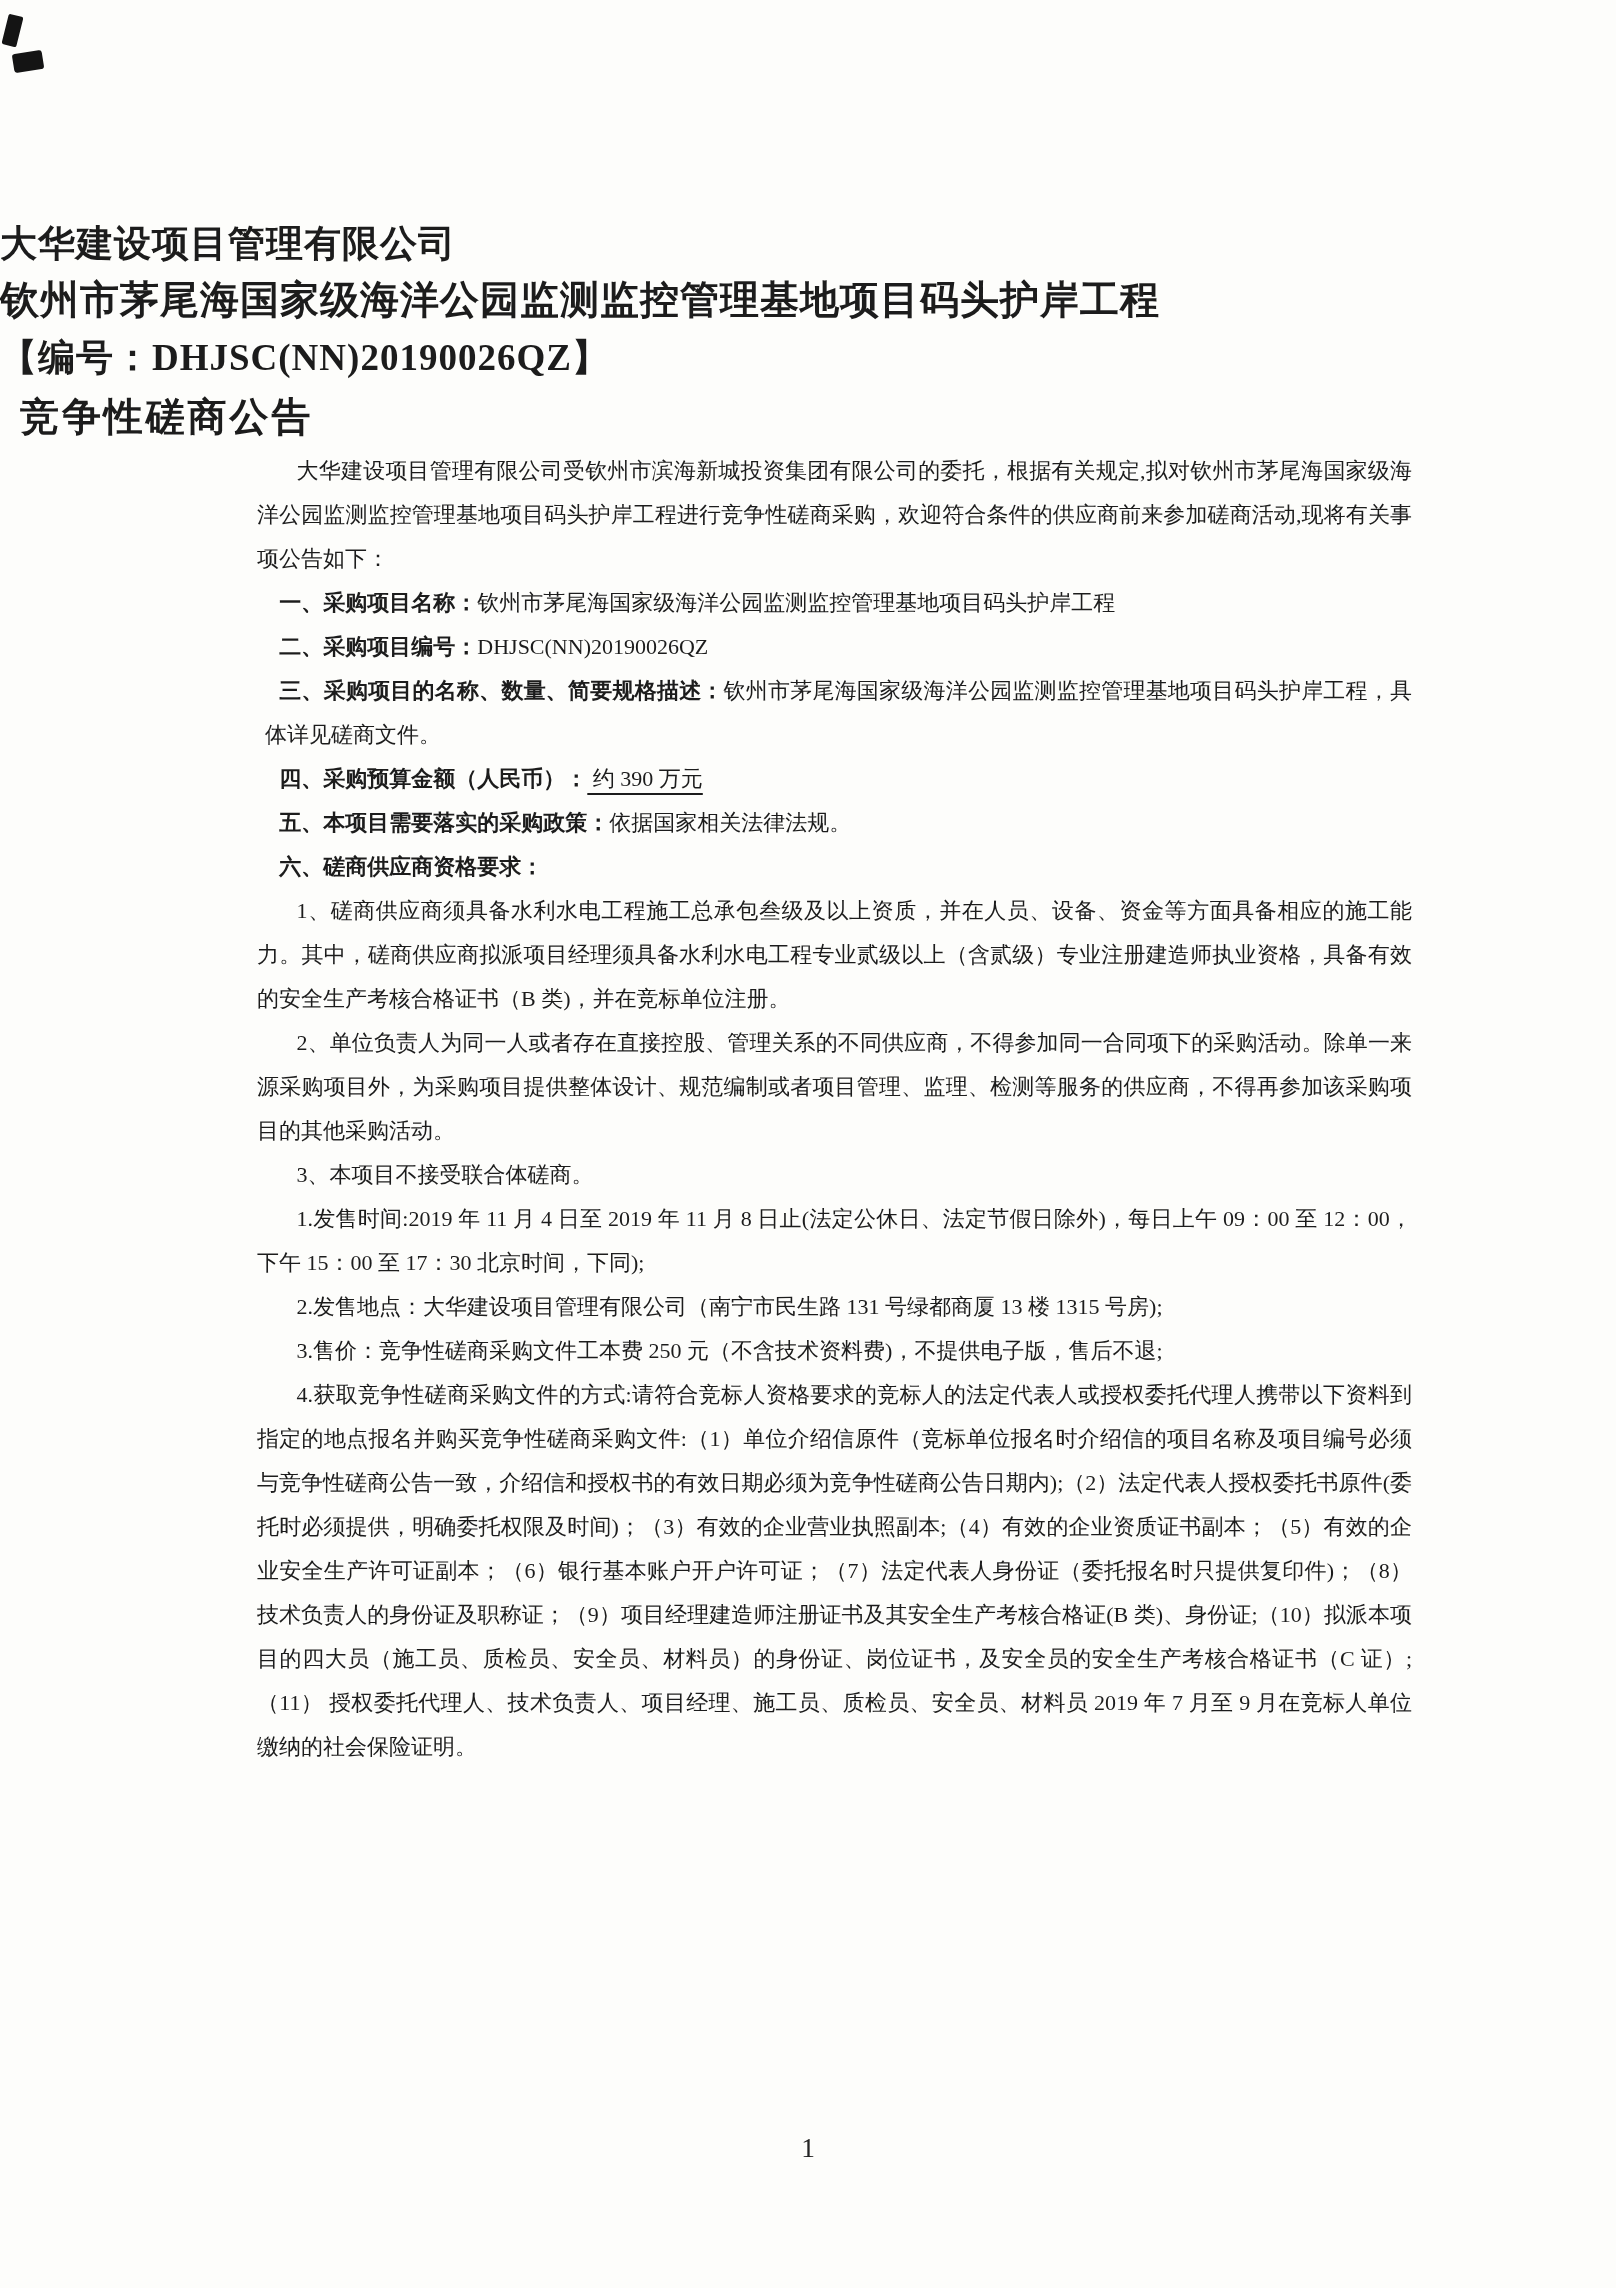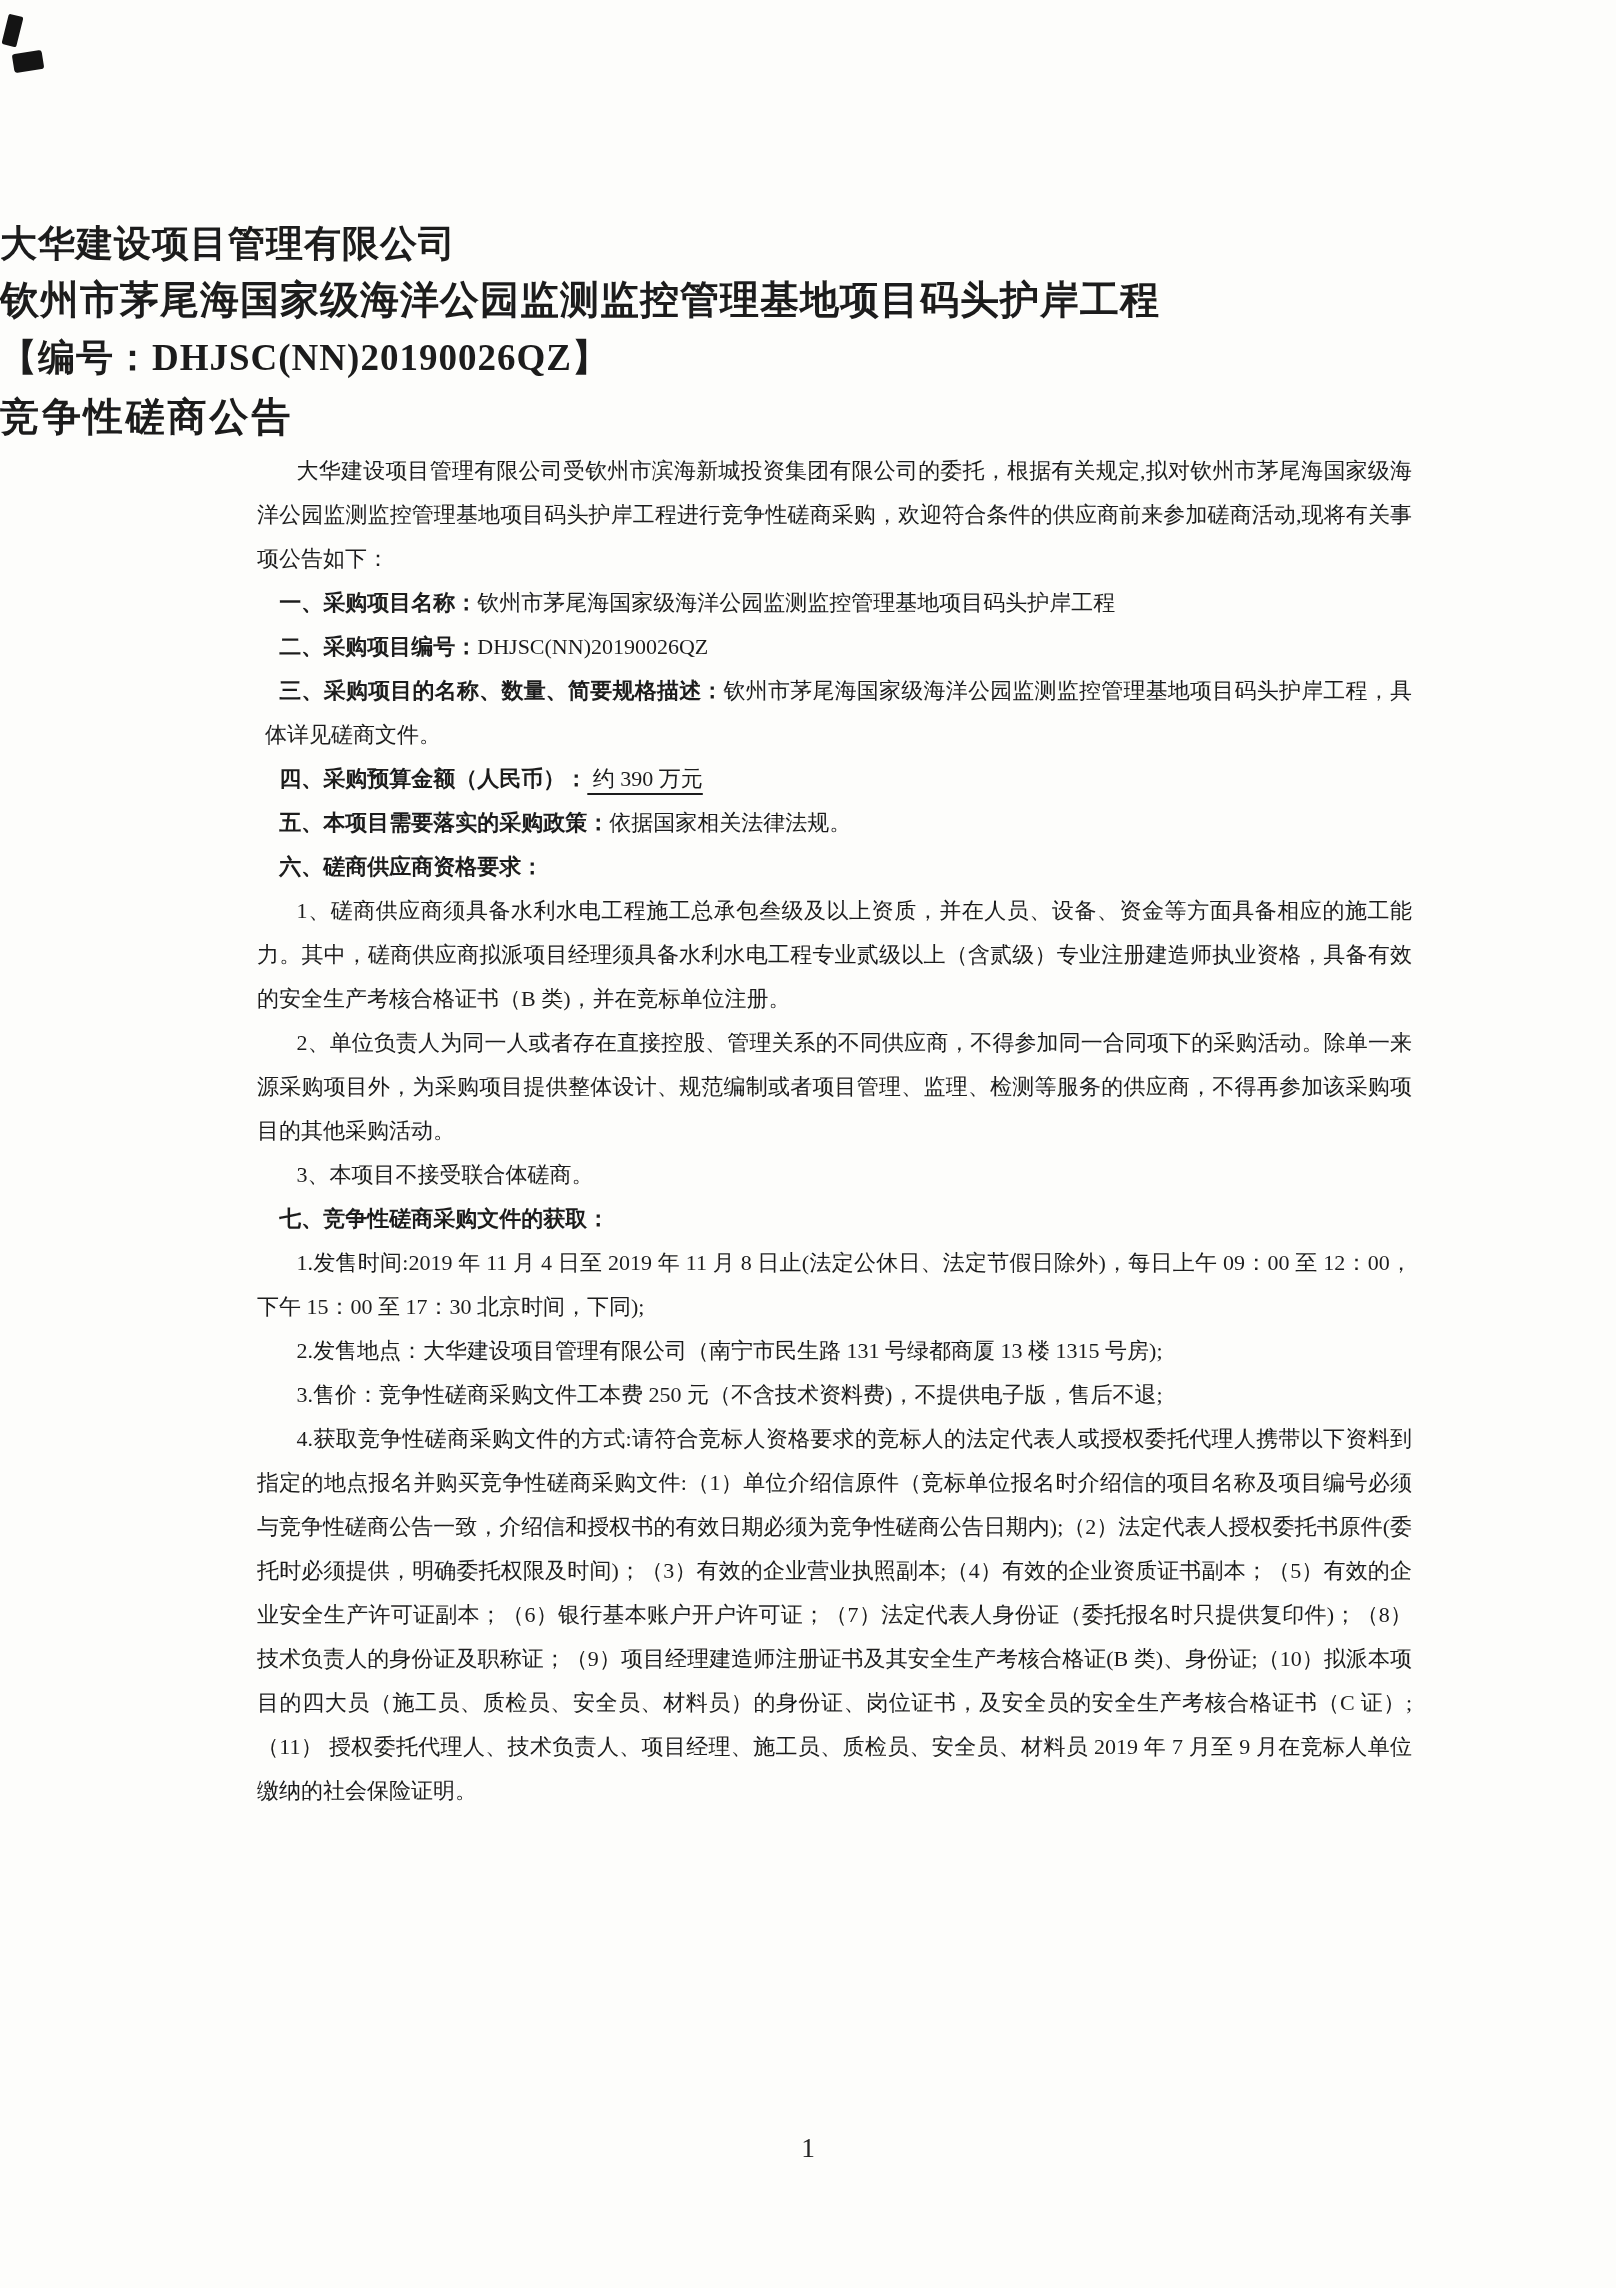--- a/index.html
+++ b/index.html
@@ -21,21 +21,21 @@
   .titles {
     position: absolute;
     left: 0; right: 0;
     top: 216px;
     text-align: left;
   }
   .title-line { font-weight: 700; letter-spacing: 1px; white-space: nowrap; }
   .title-line.t1 { font-size: 37px; line-height: 55px; }
   .title-line.t2 { font-size: 39px; line-height: 57px; }
   .title-line.t3 { font-size: 37px; line-height: 59px; }
-  .title-line.t4 { font-size: 39px; line-height: 59px; letter-spacing: 2.9px; }
+  .title-line.t4 { font-size: 39px; line-height: 59px; letter-spacing: 2.9px; padding-left: 20px; }
 
   .doc-body {
     position: absolute;
     left: 257px;
     top: 449px;
     width: 1155px;
     font-size: 22px;
     line-height: 44px;
     text-align: justify;
     text-justify: inter-ideograph;
@@ -77,21 +77,20 @@
       <p class="para indent-big"><span>大华建设项目管理有限公司受钦州市滨海新城投资集团有限公司的委托，根据有关规定,拟对钦州市茅尾海国家级海洋公园监测监控管理基地项目码头护岸工程进行竞争性磋商采购，欢迎符合条件的供应商前来参加磋商活动,现将有关事项公告如下：</span></p>
       <p class="para indent-small"><span class="seg-bold">一、采购项目名称：</span><span>钦州市茅尾海国家级海洋公园监测监控管理基地项目码头护岸工程</span></p>
       <p class="para indent-small"><span class="seg-bold">二、采购项目编号：</span><span>DHJSC(NN)20190026QZ</span></p>
       <p class="para indent-small"><span class="seg-bold">三、采购项目的名称、数量、简要规格描述：</span><span>钦州市茅尾海国家级海洋公园监测监控管理基地项目码头护岸工程，具体详见磋商文件。</span></p>
       <p class="para indent-small"><span class="seg-bold">四、采购预算金额（人民币）：</span><span class="seg-underline"> 约 390 万元 </span></p>
       <p class="para indent-small"><span class="seg-bold">五、本项目需要落实的采购政策：</span><span>依据国家相关法律法规。</span></p>
       <p class="para indent-small"><span class="seg-bold">六、磋商供应商资格要求：</span></p>
       <p class="para indent-big"><span>1、磋商供应商须具备水利水电工程施工总承包叁级及以上资质，并在人员、设备、资金等方面具备相应的施工能力。其中，磋商供应商拟派项目经理须具备水利水电工程专业贰级以上（含贰级）专业注册建造师执业资格，具备有效的安全生产考核合格证书（B 类)，并在竞标单位注册。</span></p>
       <p class="para indent-big"><span>2、单位负责人为同一人或者存在直接控股、管理关系的不同供应商，不得参加同一合同项下的采购活动。除单一来源采购项目外，为采购项目提供整体设计、规范编制或者项目管理、监理、检测等服务的供应商，不得再参加该采购项目的其他采购活动。</span></p>
       <p class="para indent-big"><span>3、本项目不接受联合体磋商。</span></p>
-      <p class="para indent-small"><span class="seg-bold">七、竞争性磋商采购文件的获取：</span></p>
       <p class="para indent-big"><span>1.发售时间:2019 年 11 月 4 日至 2019 年 11 月 8 日止(法定公休日、法定节假日除外)，每日上午 09：00 至 12：00，下午 15：00 至 17：30 北京时间，下同);</span></p>
       <p class="para indent-big"><span>2.发售地点：大华建设项目管理有限公司（南宁市民生路 131 号绿都商厦 13 楼 1315 号房);</span></p>
       <p class="para indent-big"><span>3.售价：竞争性磋商采购文件工本费 250 元（不含技术资料费)，不提供电子版，售后不退;</span></p>
       <p class="para indent-big"><span>4.获取竞争性磋商采购文件的方式:请符合竞标人资格要求的竞标人的法定代表人或授权委托代理人携带以下资料到指定的地点报名并购买竞争性磋商采购文件:（1）单位介绍信原件（竞标单位报名时介绍信的项目名称及项目编号必须与竞争性磋商公告一致，介绍信和授权书的有效日期必须为竞争性磋商公告日期内);（2）法定代表人授权委托书原件(委托时必须提供，明确委托权限及时间)；（3）有效的企业营业执照副本;（4）有效的企业资质证书副本；（5）有效的企业安全生产许可证副本；（6）银行基本账户开户许可证；（7）法定代表人身份证（委托报名时只提供复印件)；（8）技术负责人的身份证及职称证；（9）项目经理建造师注册证书及其安全生产考核合格证(B 类)、身份证;（10）拟派本项目的四大员（施工员、质检员、安全员、材料员）的身份证、岗位证书，及安全员的安全生产考核合格证书（C 证）;（11）  授权委托代理人、技术负责人、项目经理、施工员、质检员、安全员、材料员 2019 年 7 月至 9 月在竞标人单位缴纳的社会保险证明。</span></p>
     </main>
 
   <footer class="pageno">1</footer>
 </div>
 
 

